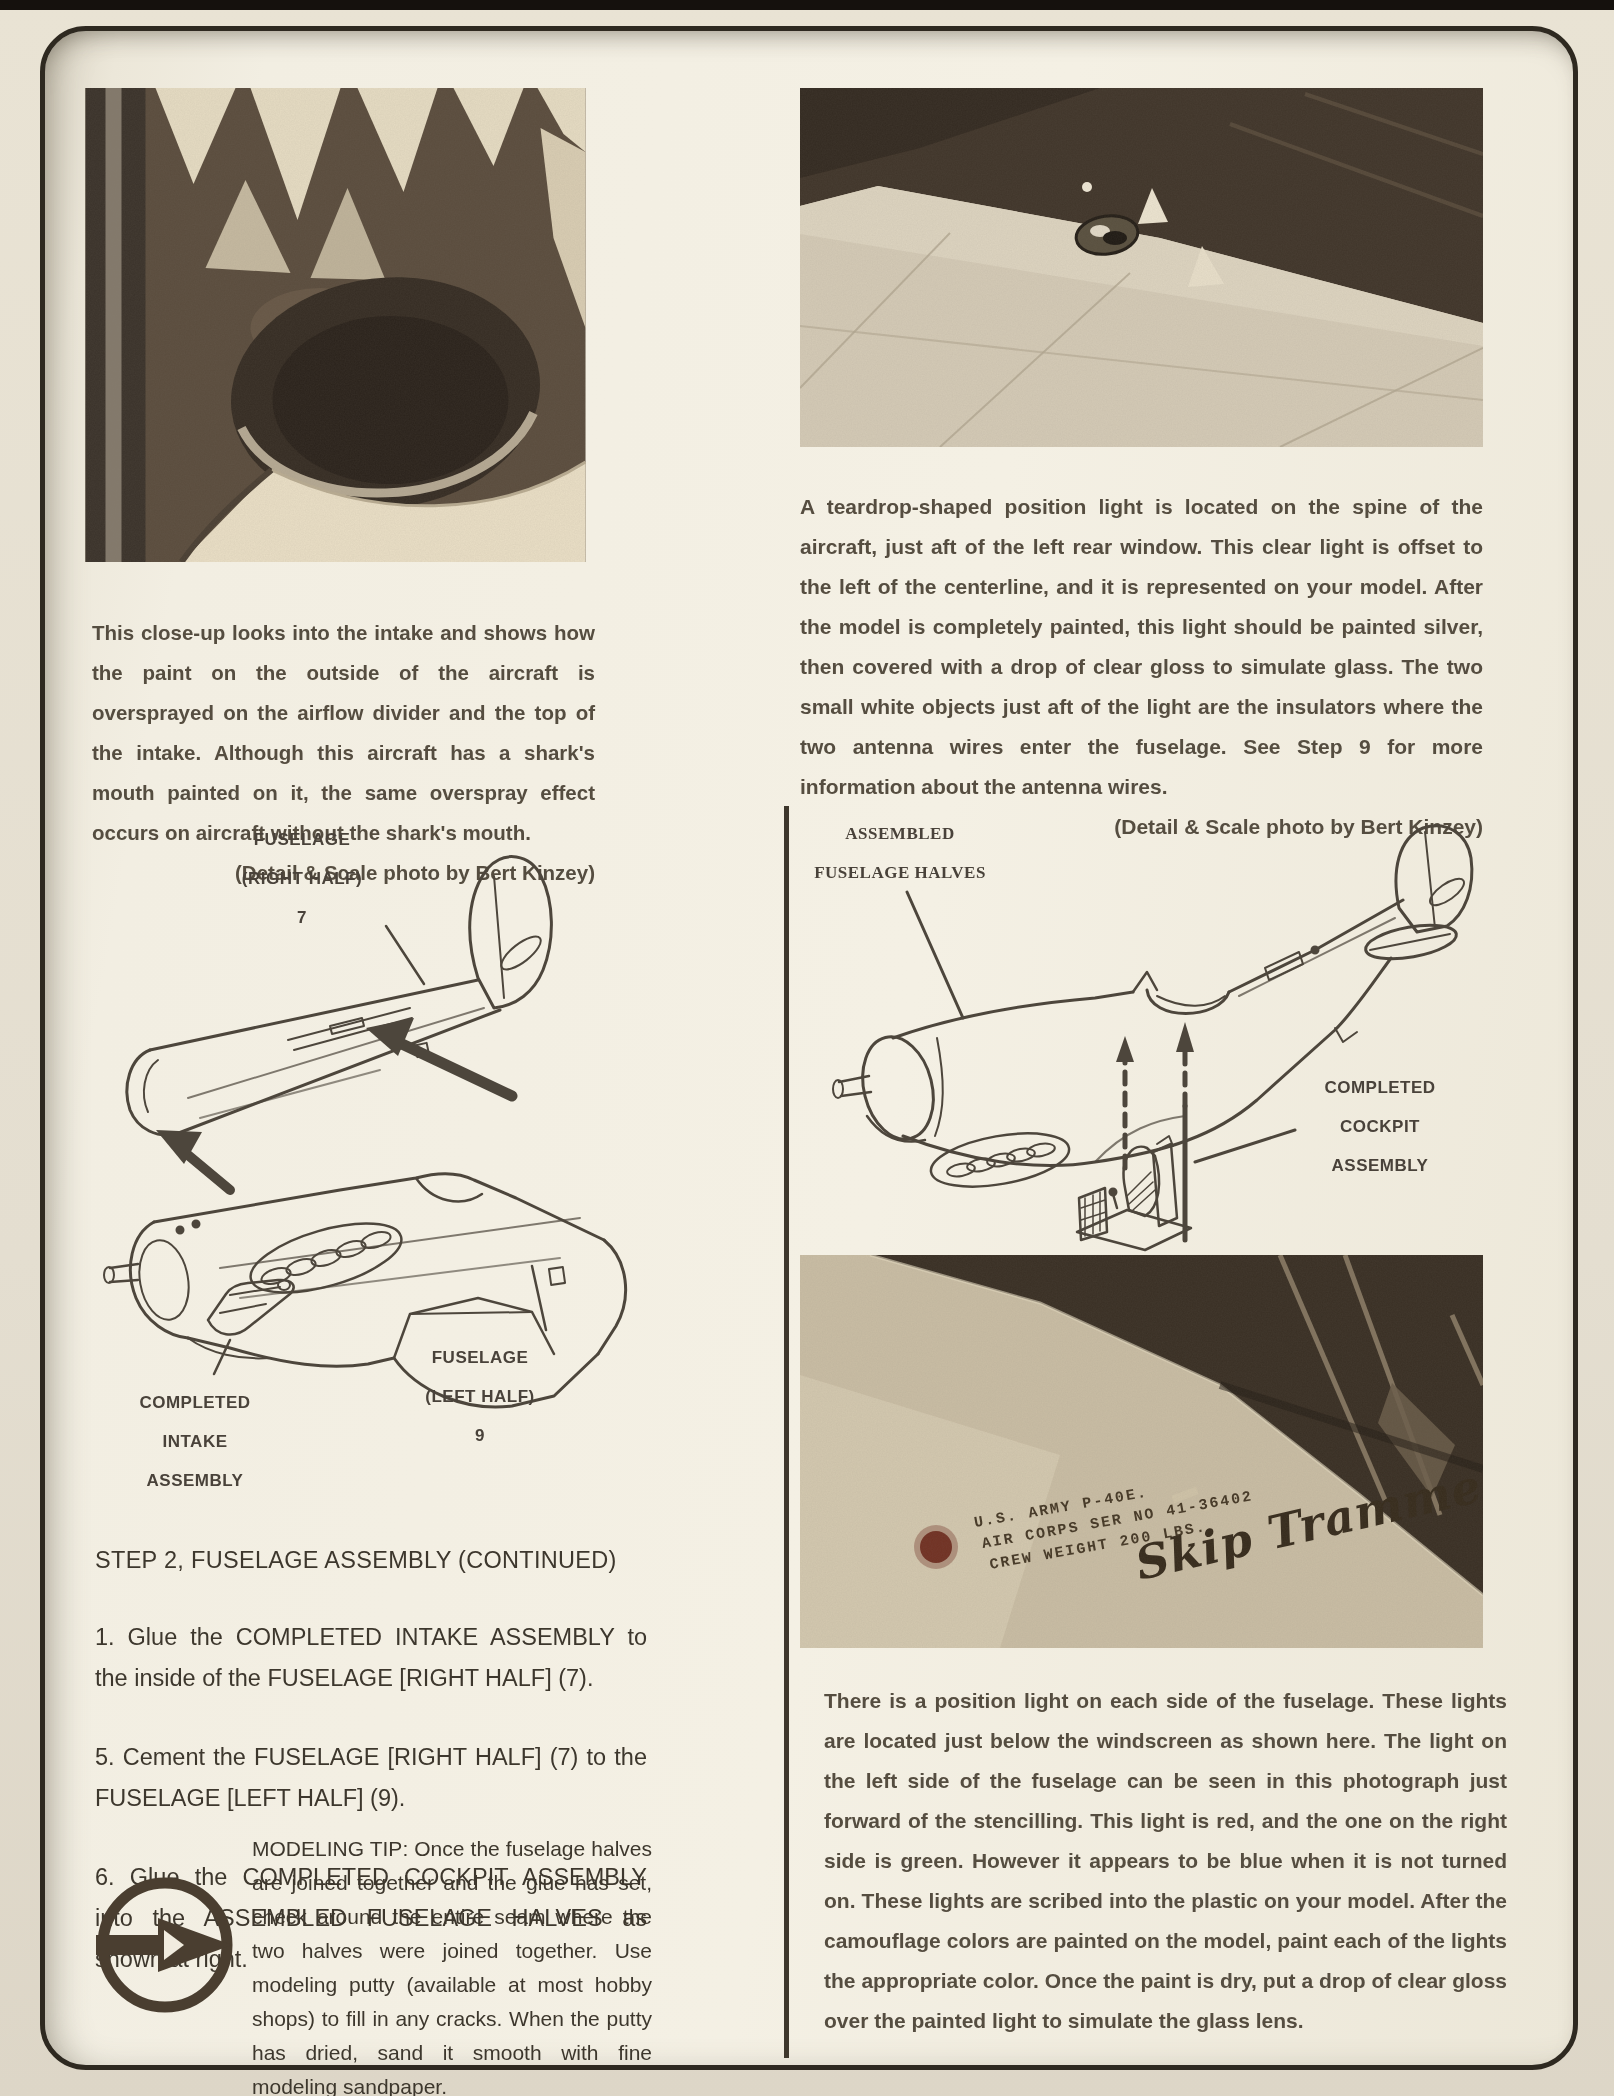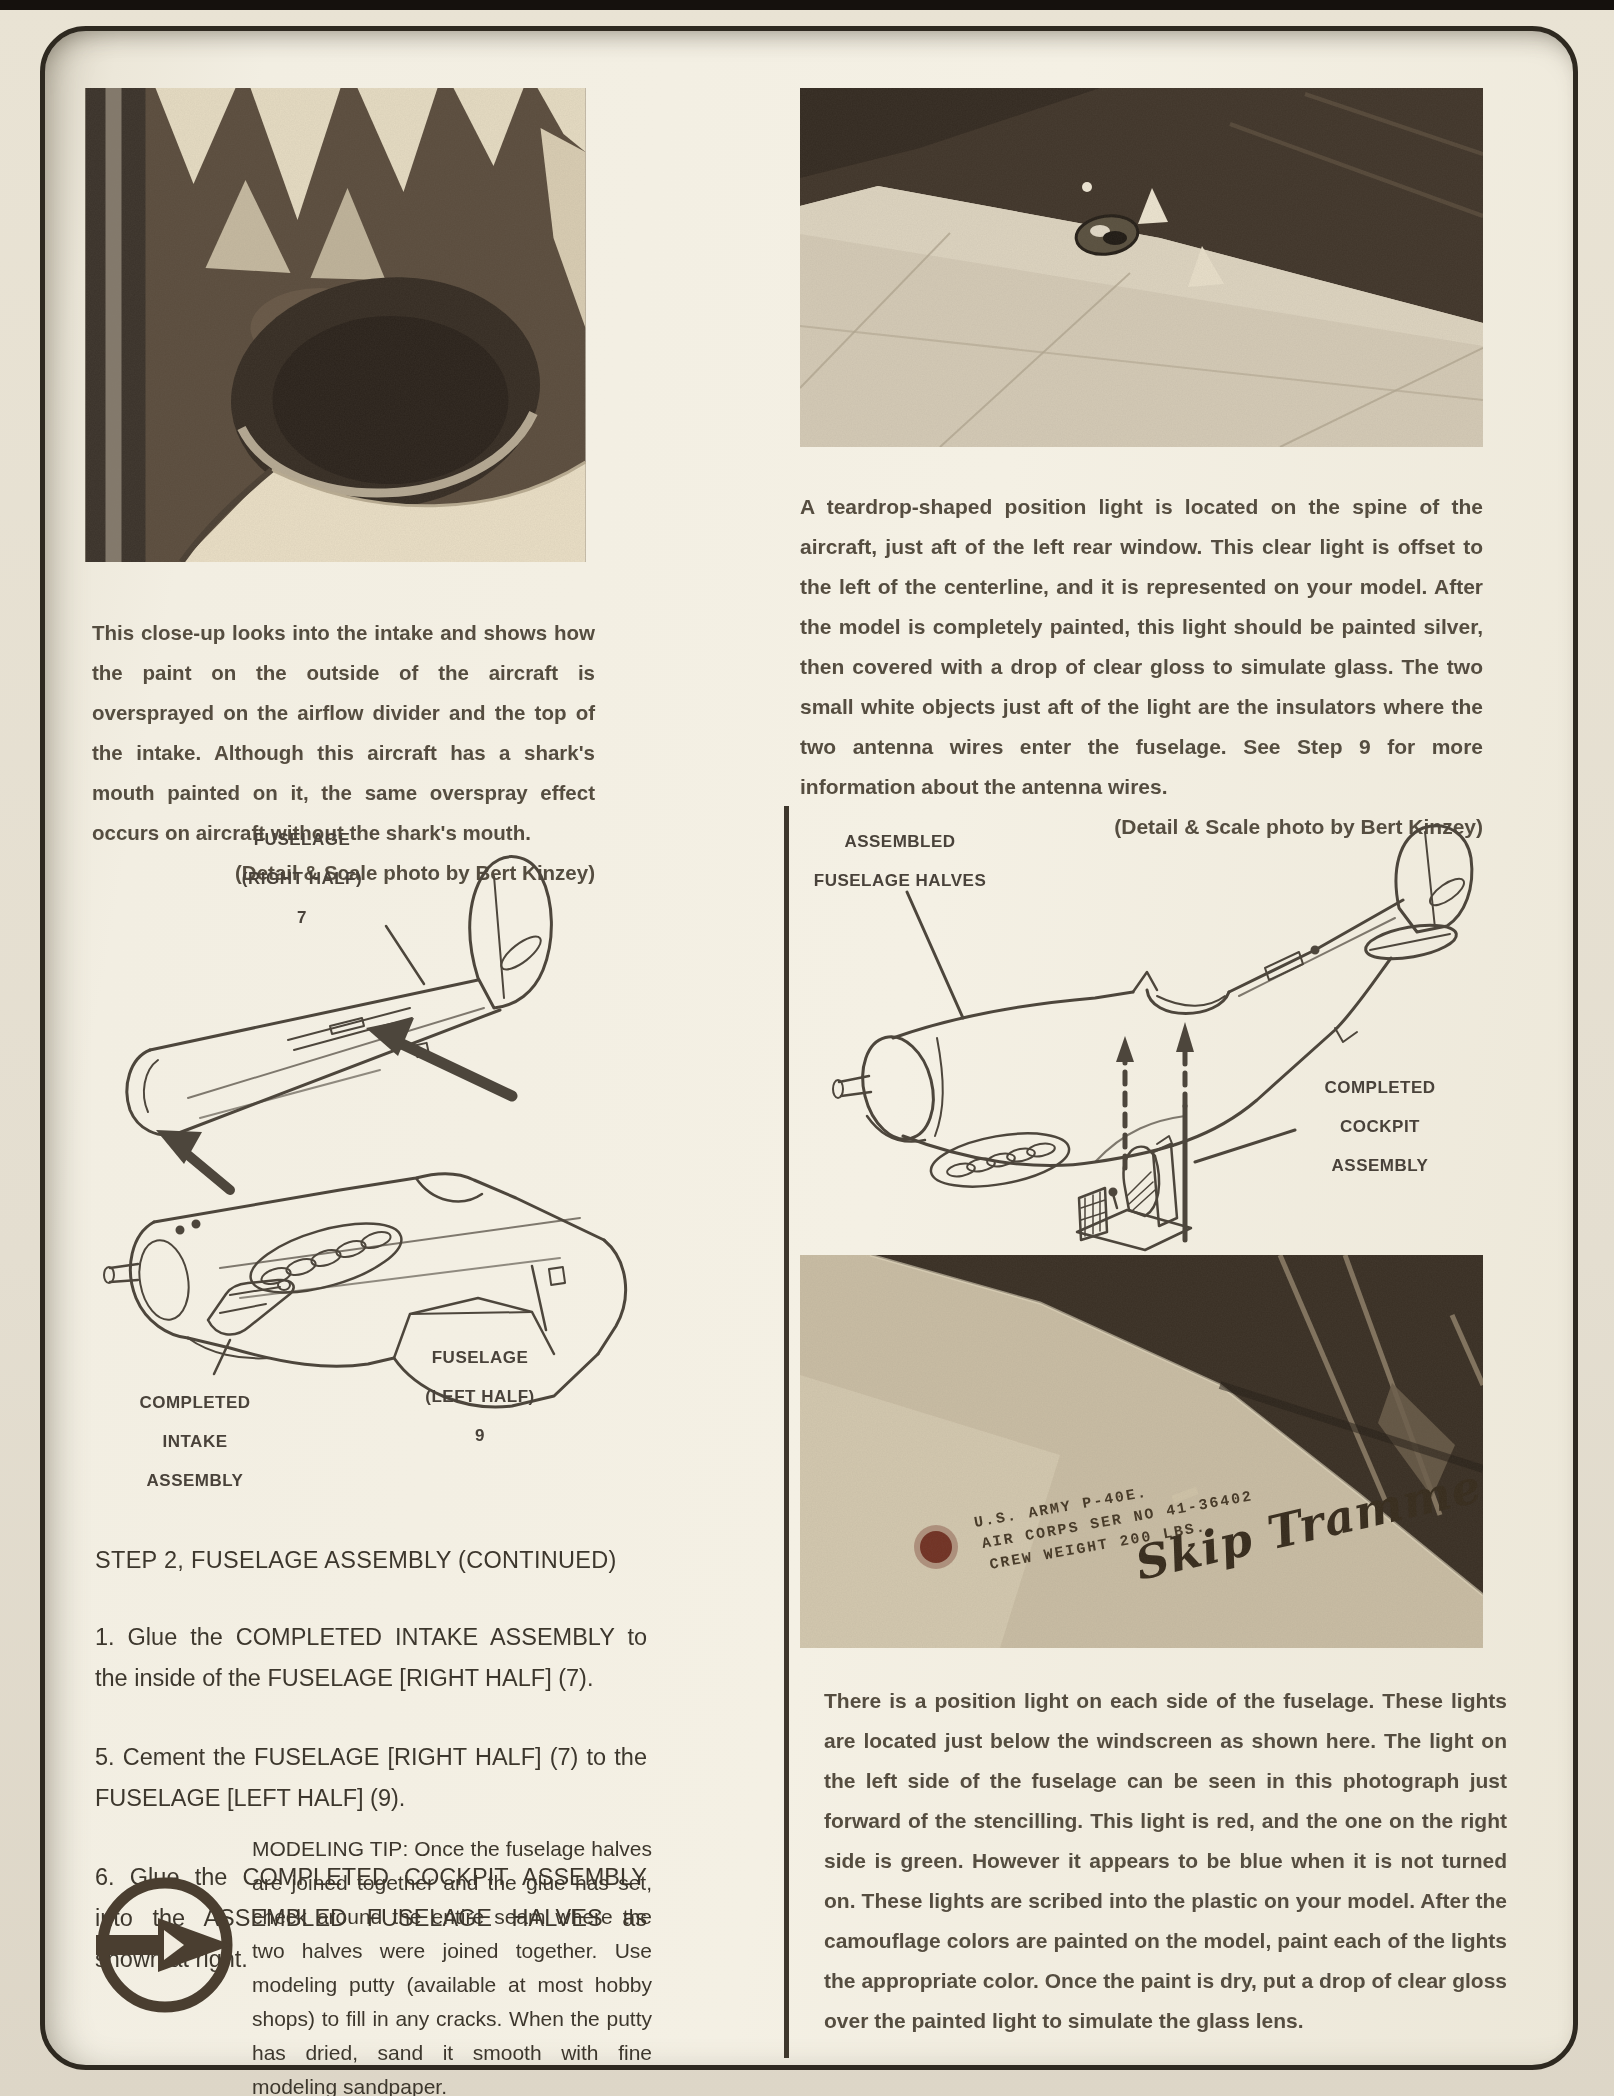--- a/index.html
+++ b/index.html
@@ -246,21 +246,21 @@
         <path d="M330,368 L330,258" stroke-width="5" stroke-dasharray="12 9"></path>
         <polygon points="321,262 339,262 330,236" fill="#4d463c" stroke="none"></polygon>
         <path d="M390,440 L390,306" stroke-width="5"></path>
         <path d="M390,306 L390,248" stroke-width="5" stroke-dasharray="12 9"></path>
         <polygon points="381,252 399,252 390,222" fill="#4d463c" stroke="none"></polygon>
       </g>
 
       <path d="M112,92 L168,218" stroke-width="3"></path>
       <path d="M500,330 L400,362" stroke-width="3"></path>
     </svg>
-    <div class="diag-label" style="left:0px;top:22px;width:210px;">ASSEMBLED
+    <div class="diag-label" style="left:0px;top:14px;width:210px;font-family:Liberation Serif, serif;">ASSEMBLED
 FUSELAGE HALVES</div>
     <div class="diag-label" style="left:495px;top:268px;width:180px;">COMPLETED
 COCKPIT
 ASSEMBLY</div>
   </div>
 
   <div class="photo" style="left:800px;top:1255px;width:683px;height:393px;">
     <svg width="683" height="393" viewBox="0 0 683 393">
       <defs>
         <filter id="g3">

